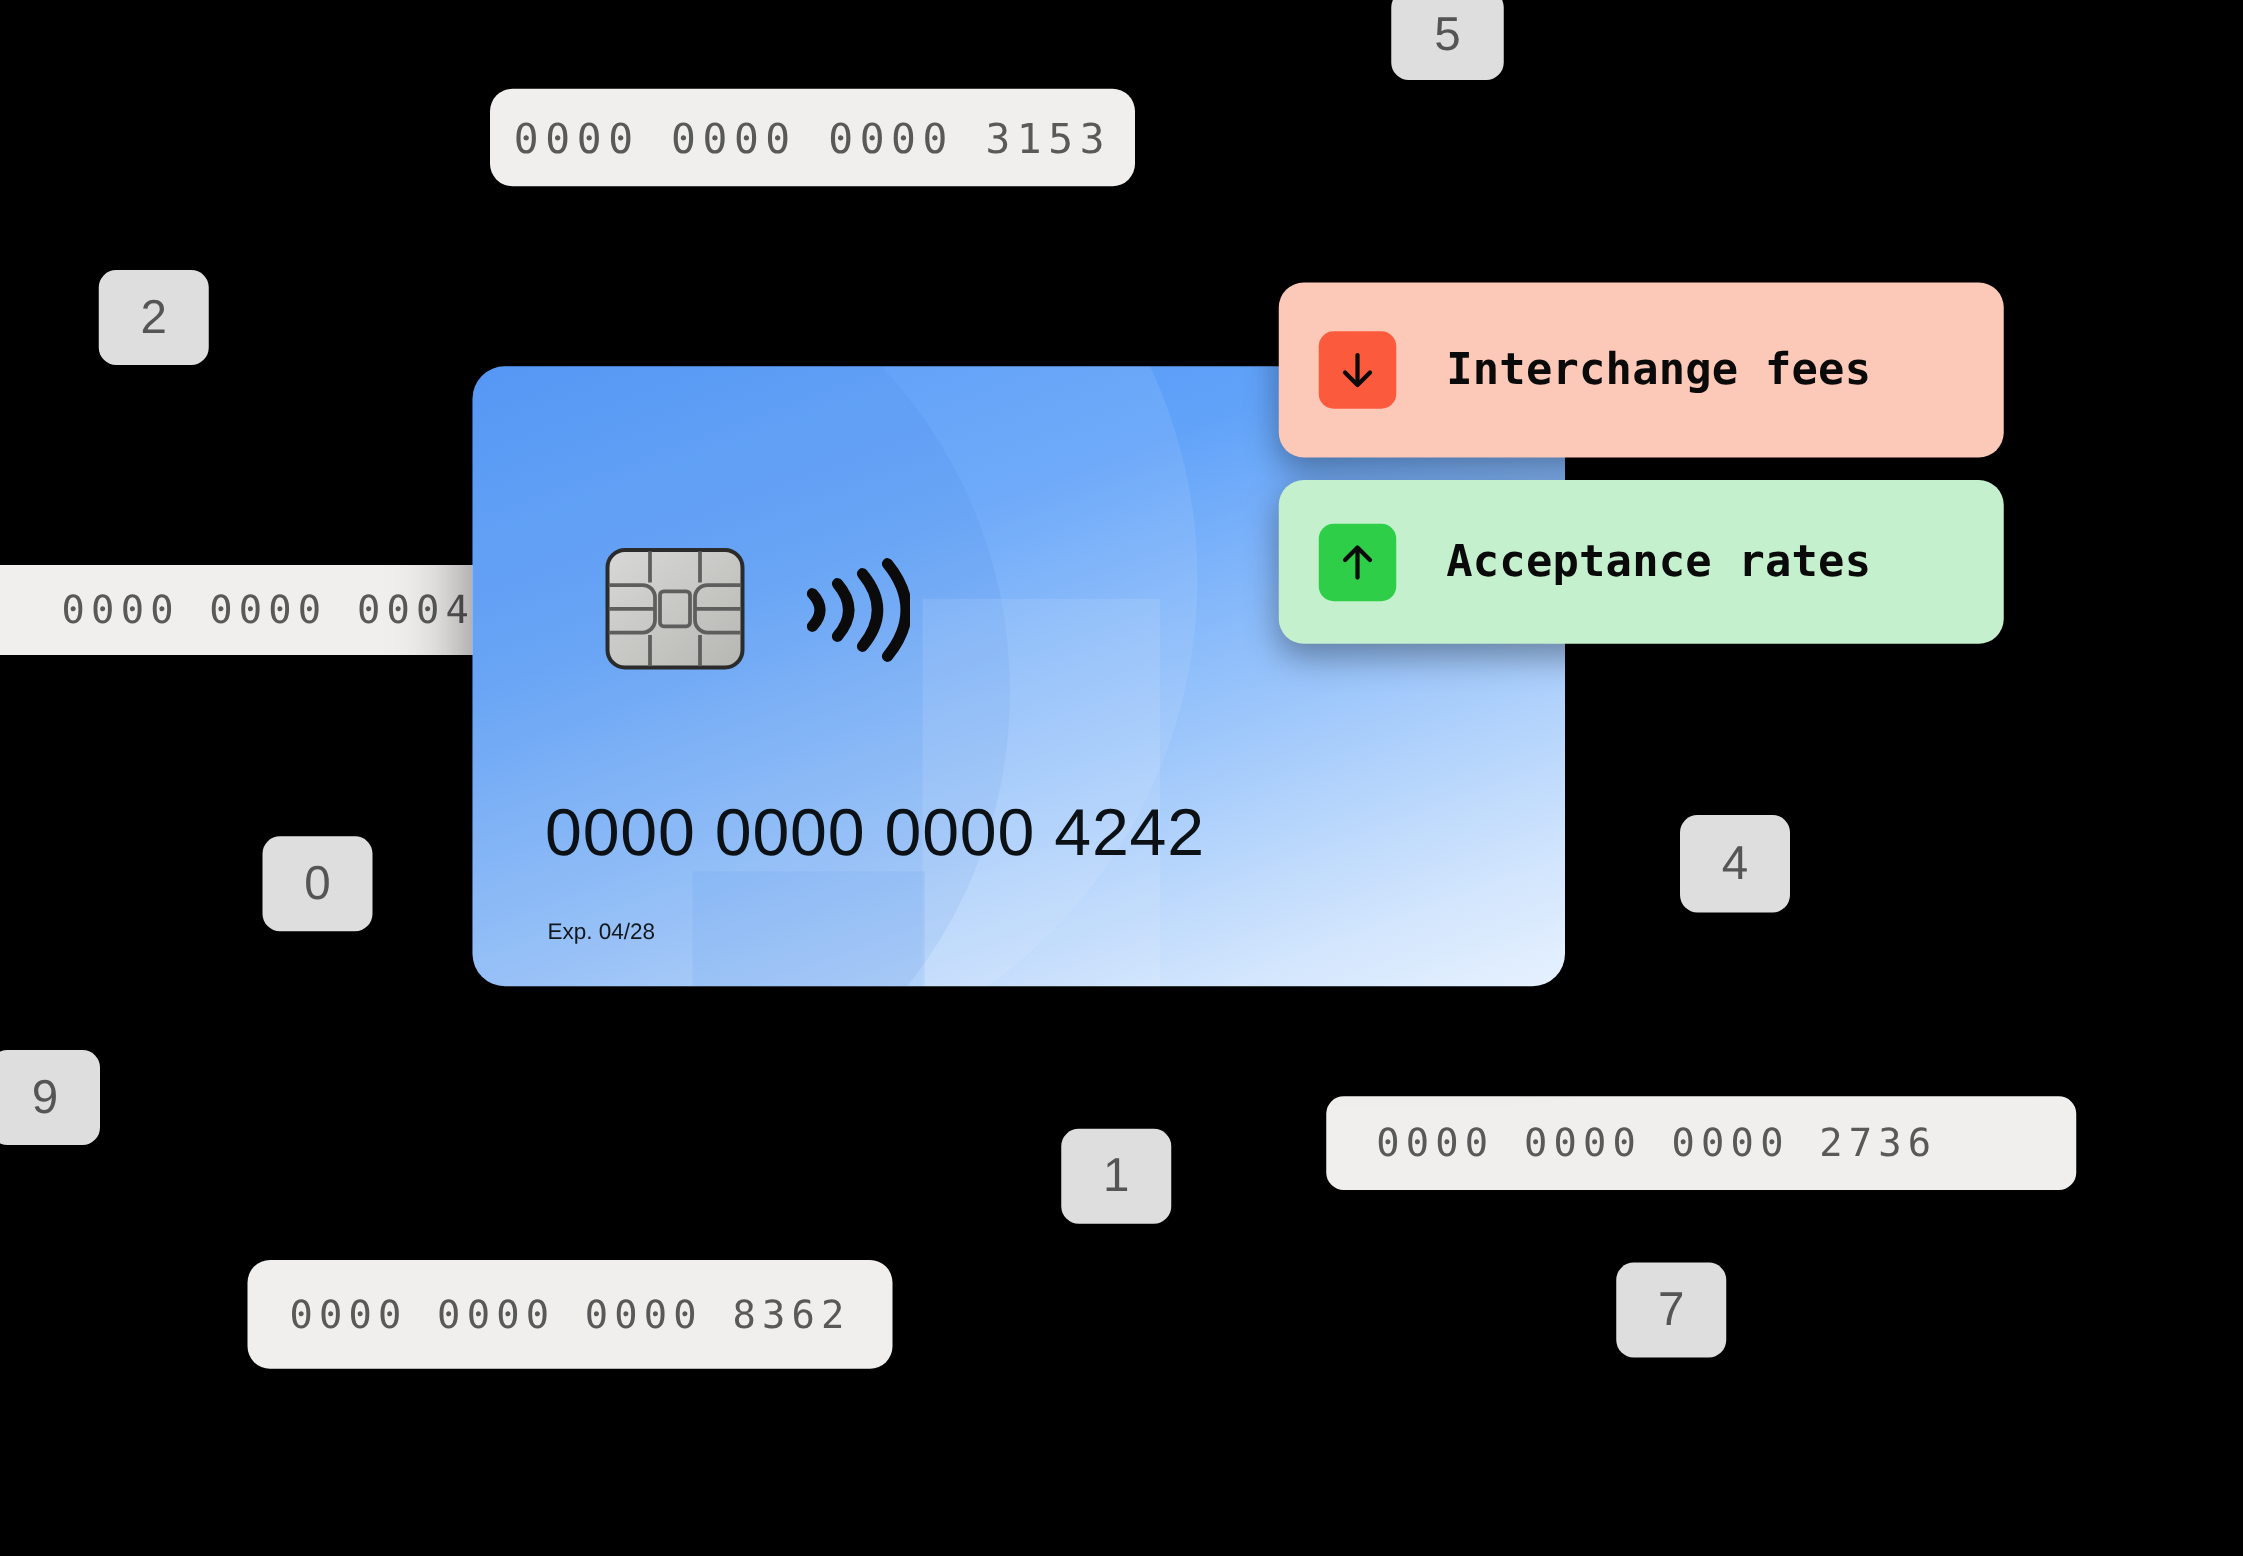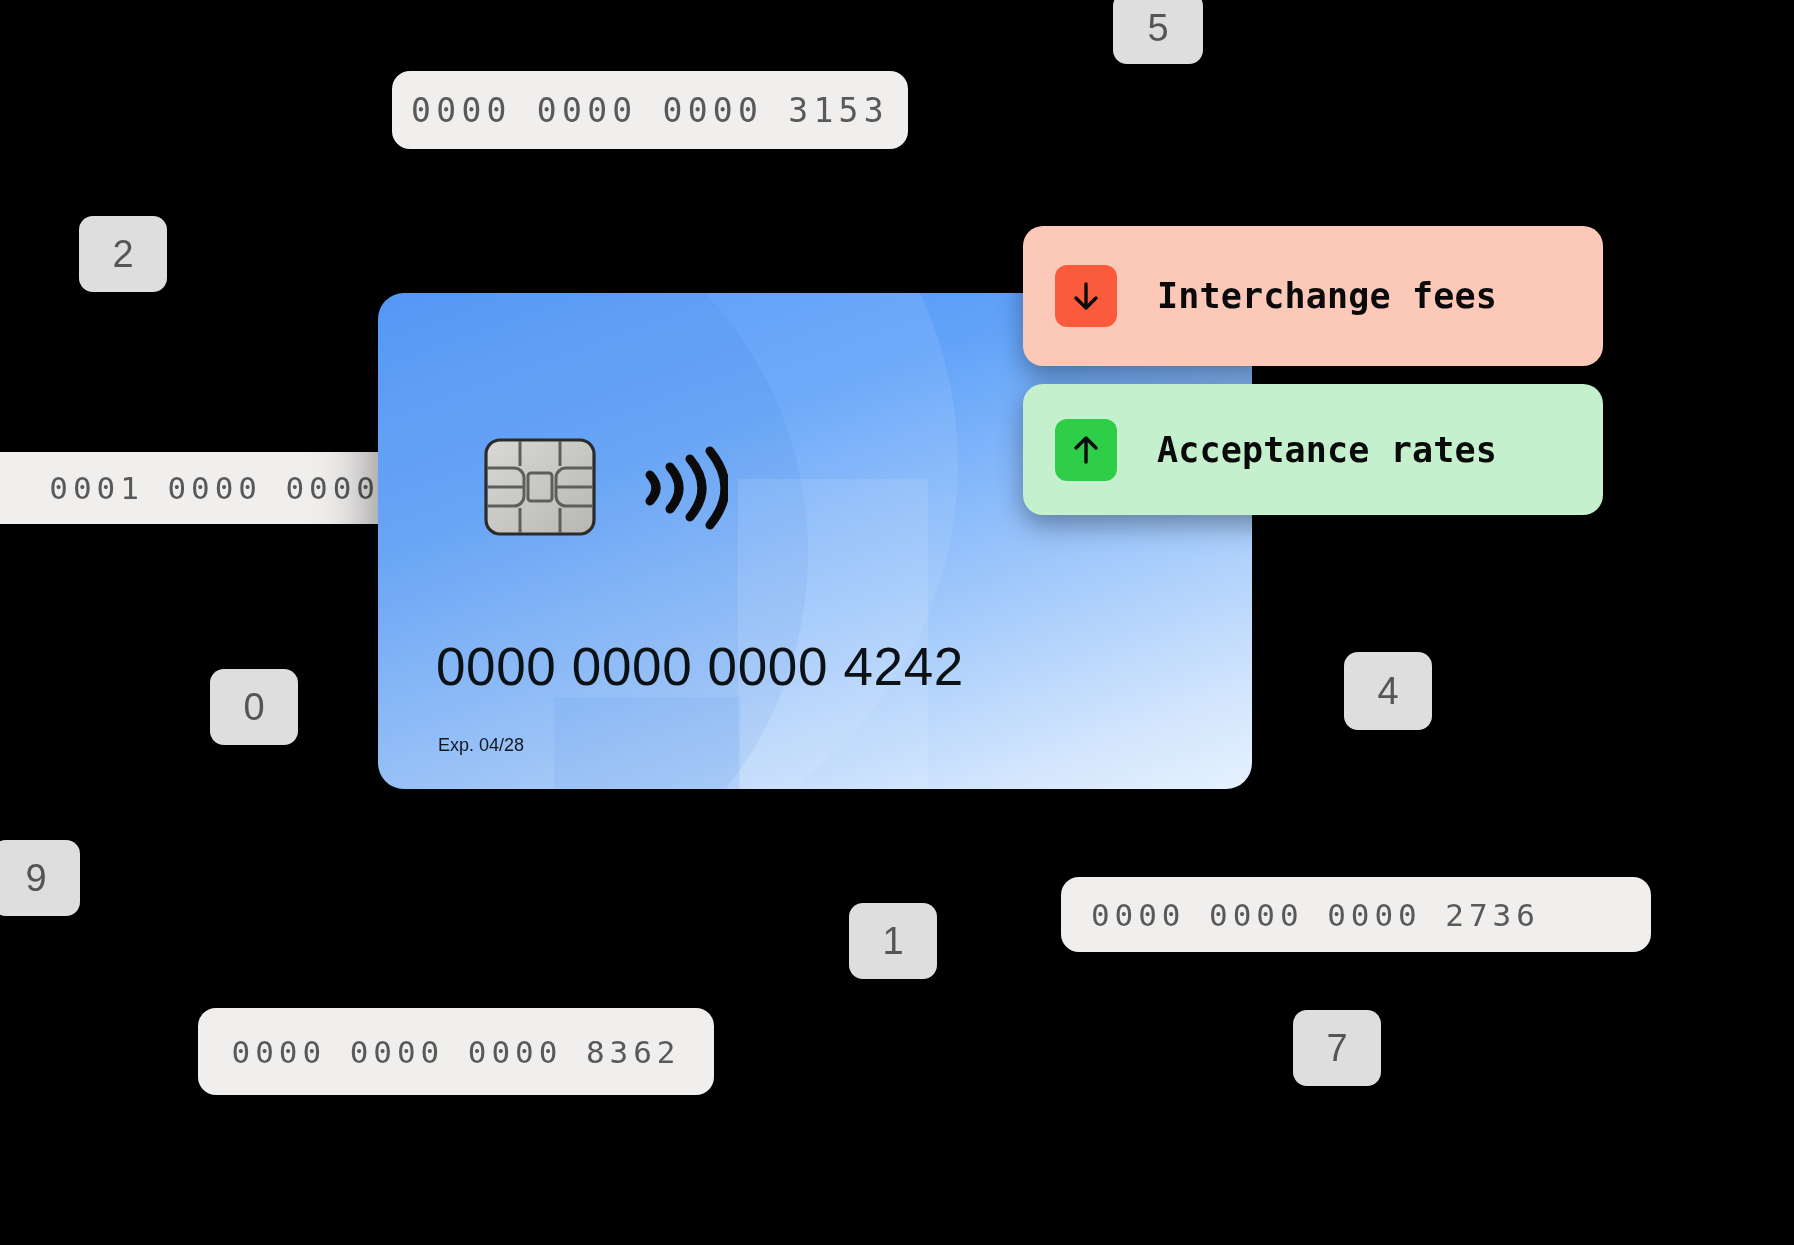--- a/index.html
+++ b/index.html
@@ -178,24 +178,24 @@
 </head>
 <body>
 
 <div id="stage">
 
   <div class="pill" style="left:392px; top:71px; width:516px; height:78px; font-size:33px;">
     <span>0000 0000 0000 3153</span>
   </div>
 
   <div class="pill" style="left:-90px; top:452px; width:470px; height:72px; font-size:31px; justify-content:flex-end; padding-right:22px; border-radius:18px;">
-    <span>0001 0000 0000</span>
-  </div>
-
-  <div class="pill" style="left:1061px; top:877px; width:560px; height:75px; font-size:31px; justify-content:flex-start; padding-left:30px;">
+    <span>0000 0000 0004</span>
+  </div>
+
+  <div class="pill" style="left:1061px; top:877px; width:560px; height:75px; font-size:31px; justify-content:flex-start; padding-left:40px;border-radius:14px;">
     <span>0000 0000 0000 2736</span>
   </div>
 
   <div class="pill" style="left:198px; top:1008px; width:516px; height:87px; font-size:31px;">
     <span>0000 0000 0000 8362</span>
   </div>
 
   <div class="tile" style="left:1113px; top:-8px; width:90px; height:72px;">
     <span>5</span>
   </div>

